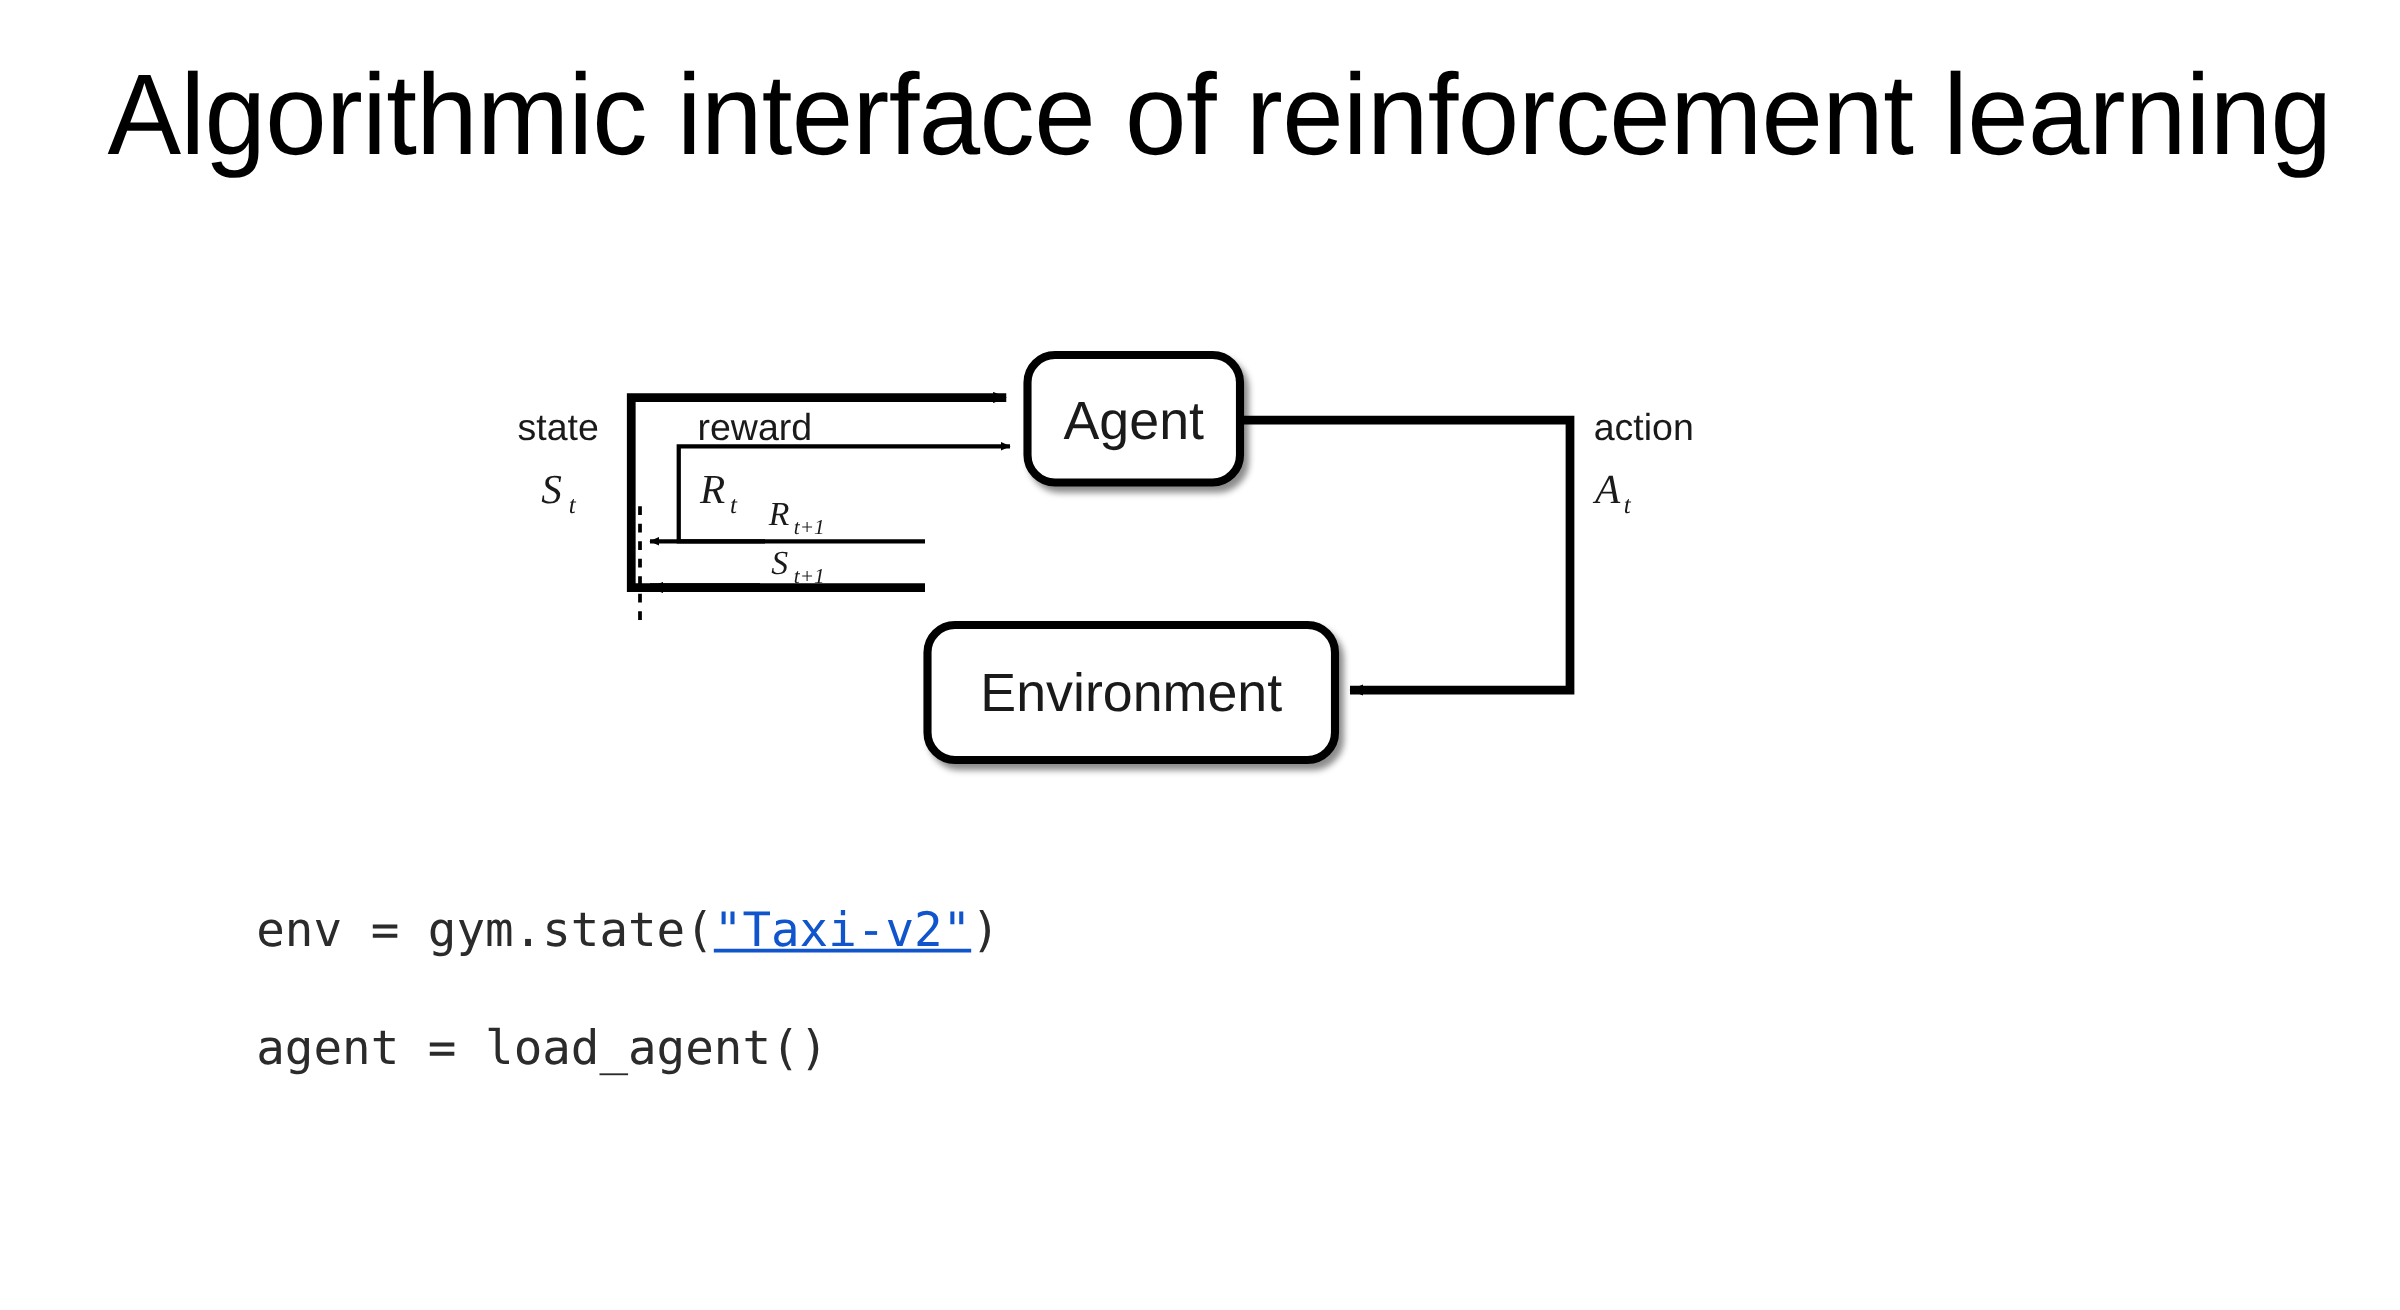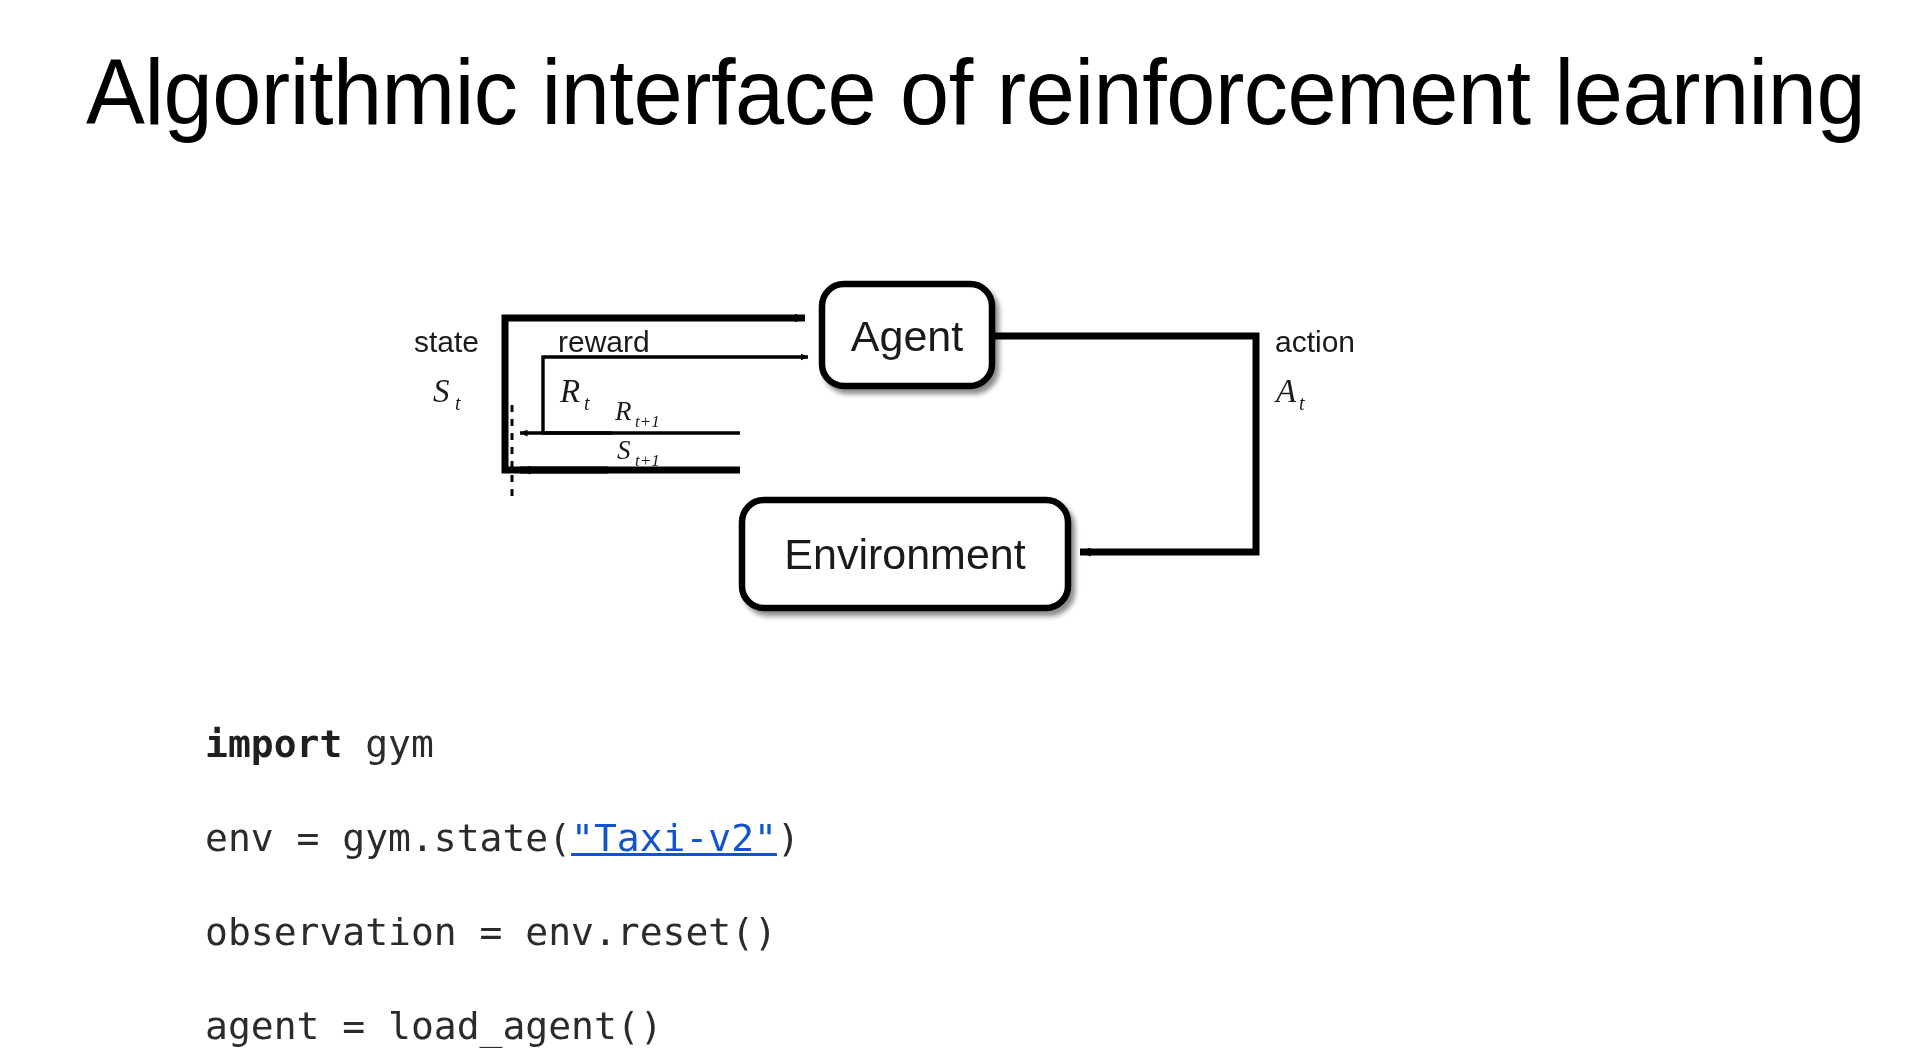--- a/index.html
+++ b/index.html
@@ -187,21 +187,20 @@
         <text class="diagram-math-small-sub" x="205" y="197">t+1</text>
       </g>
 
       <g>
         <text class="diagram-math-small" x="187" y="229">S</text>
         <text class="diagram-math-small-sub" x="205" y="236">t+1</text>
       </g>
     </svg>
   </div>
 
-  <pre id="code-block"><span class="code-line"><span class="tok-kw">import</span><span> gym</span></span>
+  <pre id="code-block">
 <span class="code-line"><span>env = gym.state(</span><span class="tok-link">"Taxi-v2"</span><span>)</span></span>
-<span class="code-line"><span>observation = env.reset()</span></span>
 <span class="code-line"><span>agent = load_agent()</span></span>
 
 
 </pre>
 
 </div>
 
 </body></html>

